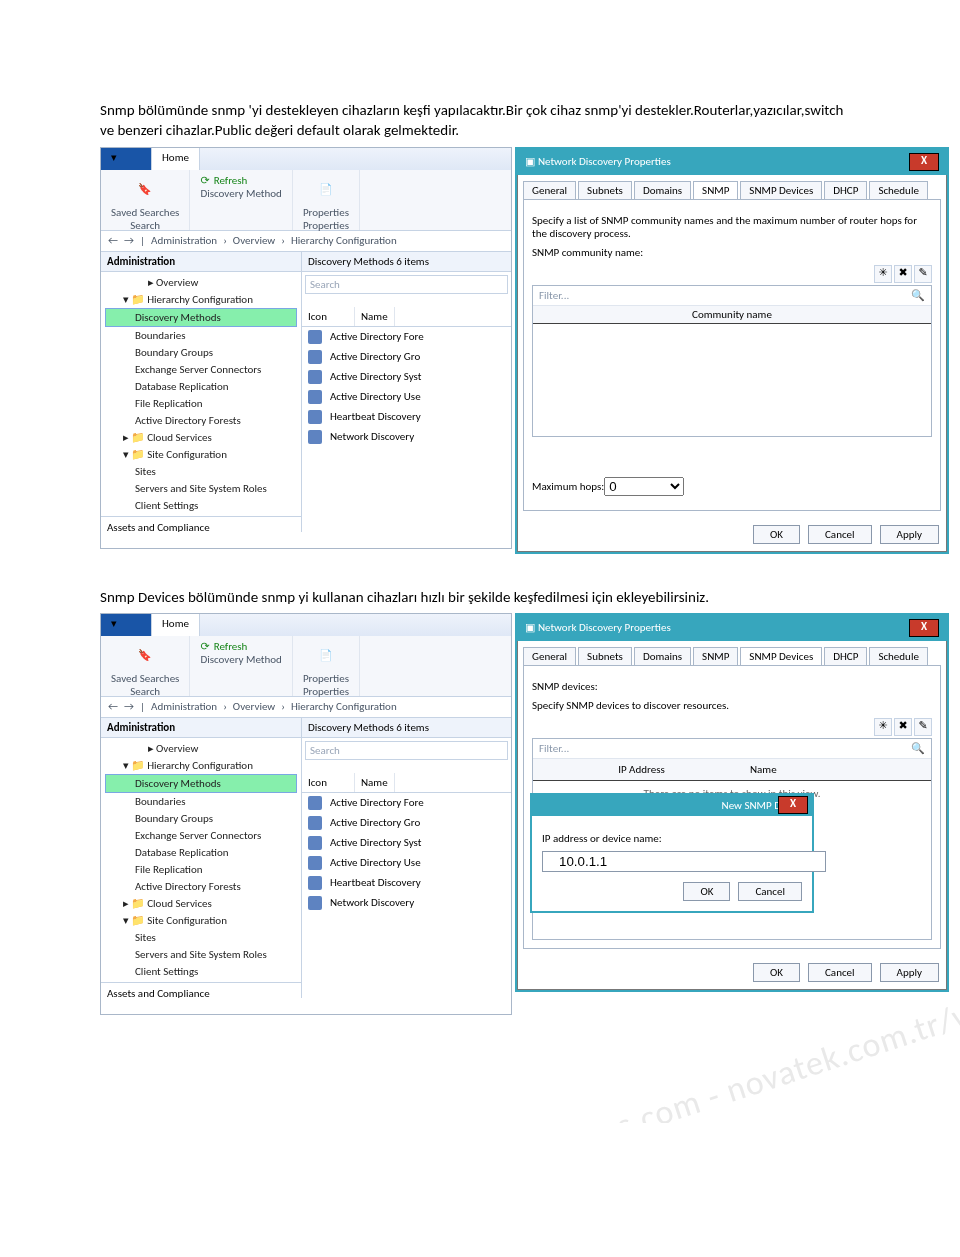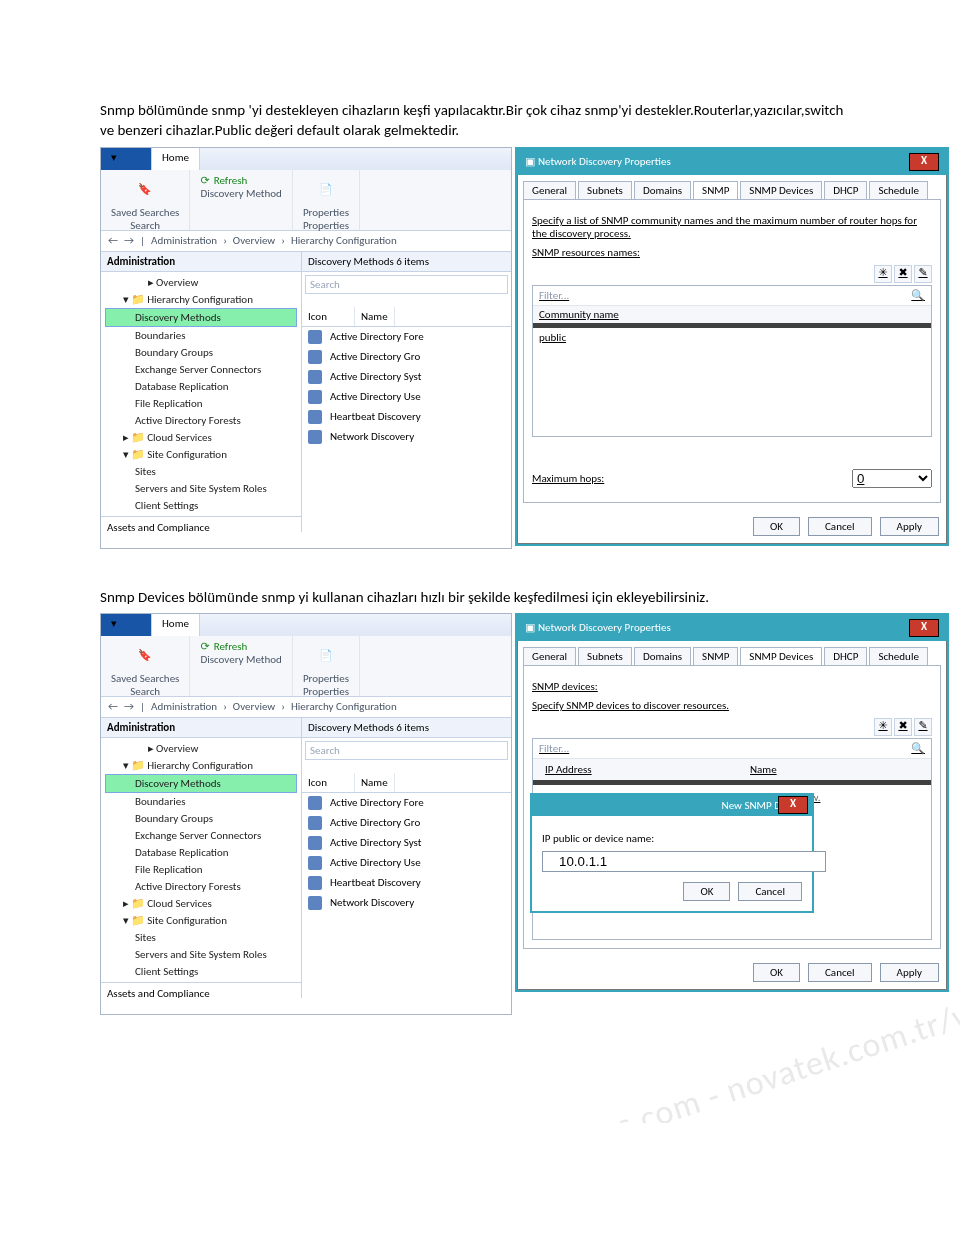--- a/index.html
+++ b/index.html
@@ -36,24 +36,24 @@
   .colhdr div{padding:3px 6px;border-right:1px solid #e0e6ef;margin-top:10px;}
   .rows div{padding:3px 6px;display:flex;gap:8px;white-space:nowrap;}
   .ic{width:14px;height:14px;background:#5e83c1;display:inline-block;border-radius:2px;}
   
   .dlg{position:absolute;left:415px;top:0;width:430px;border:2px solid #37a6bd;background:#fff;box-shadow:0 0 0 1px #0008 inset;}
   .dlgtitle{background:#37a6bd;color:#fff;padding:4px 8px;display:flex;align-items:center;}
   .dlgtitle .x{margin-left:auto;background:#c83a2b;color:#fff;width:28px;height:16px;text-align:center;border:1px solid #000;font-weight:bold;line-height:14px;}
   .tabs{display:flex;margin:6px 6px 0 6px;}
   .tabs div{border:1px solid #a9b7c9;border-bottom:none;padding:2px 8px;margin-right:2px;background:#f5f7fb;}
   .tabs .active{background:#fff;font-weight:normal;}
-  .pane{border:1px solid #a9b7c9;margin:0 6px 6px 6px;padding:8px;text-decoration:underline;}
+  .pane{border:1px solid #a9b7c9;margin:0 6px 6px 6px;padding:8px;}
   .field{margin:6px 0;}
   .listframe{border:1px solid #a9b7c9;min-height:150px;}
-  .listframe .lhdr{background:#f5f7fb;border-bottom:5px solid #404040;padding:2px 6px;}
+  .listframe .lhdr{background:#f5f7fb;border-bottom:1px solid #404040;padding:2px 6px;text-align:center;}
   .filter{color:#8a98ab;padding:3px 6px;border-bottom:1px solid #e0e6ef;display:flex;justify-content:space-between;}
   .btns{display:flex;justify-content:flex-end;gap:8px;padding:8px;}
   .btn{border:1px solid #8a98ab;background:#f5f7fb;padding:2px 16px;}
   .tool{display:flex;gap:2px;justify-content:flex-end;margin-bottom:2px;}
   .tool span{width:16px;height:16px;border:1px solid #c6d3e4;background:#f5f7fb;display:inline-block;text-align:center;line-height:14px;}
   select.num{width:80px;}
   .greylist{color:#555;position:absolute;right:0;top:180px;}
   .greylist div{text-align:right;padding:0 0 2px 0;}
   .subdlg{position:absolute;left:430px;top:180px;width:280px;border:2px solid #37a6bd;background:#fff;}
   .devinput{width:96%;border:1px solid #8a98ab;padding:2px 16px;}
@@ -184,35 +184,34 @@
         <div>General</div>
         <div>Subnets</div>
         <div>Domains</div>
         <div class="active">SNMP</div>
         <div>SNMP Devices</div>
         <div>DHCP</div>
         <div>Schedule</div>
       </div>
       <div class="pane">
         <div class="field">Specify a list of SNMP community names and the maximum number of router hops for the discovery process.</div>
-        <div class="field">SNMP resources names:</div>
+        <div class="field">SNMP community name:</div>
         <div class="tool">
           <span>✳</span>
           <span>✖</span>
           <span>✎</span>
         </div>
         <div class="listframe">
           <div class="filter">
               <span>Filter...</span>
               <span>🔍</span>
             </div>
           <div class="lhdr">Community name</div>
-          <div style="padding:3px 6px;">public</div>
-        </div>
-        <div class="field" style="display:flex;justify-content:space-between;align-items:center;margin-top:32px;">
+        </div>
+        <div class="field" style="display:flex;justify-content:flex-start;align-items:center;margin-top:40px;">
           <span>Maximum hops:</span>
           <select class="num"><option>0</option></select>
         </div>
       </div>
       <div class="btns">
         <div class="btn">OK</div>
         <div class="btn">Cancel</div>
         <div class="btn">Apply</div>
       </div>
     </div>
@@ -363,21 +362,21 @@
         <div class="btn">Apply</div>
       </div>
     </div>
 
     <div class="subdlg">
       <div class="dlgtitle" style="justify-content:flex-end;position:relative;">
         <span>New SNMP Device</span>
         <span class="x" style="position:absolute;right:4px;">X</span>
       </div>
       <div style="padding:10px;">
-        <div class="field">IP public or device name:</div>
+        <div class="field">IP address or device name:</div>
         <input class="devinput" value="10.0.1.1" style="">
         <div class="btns" style="padding:10px 0 0 0;">
           <div class="btn">OK</div>
           <div class="btn">Cancel</div>
         </div>
       </div>
     </div>
     <div class="watermark">Can Bolat - systemcenterday.wordpress.com - novatek.com.tr/wp</div>
   </div>
 </div>

